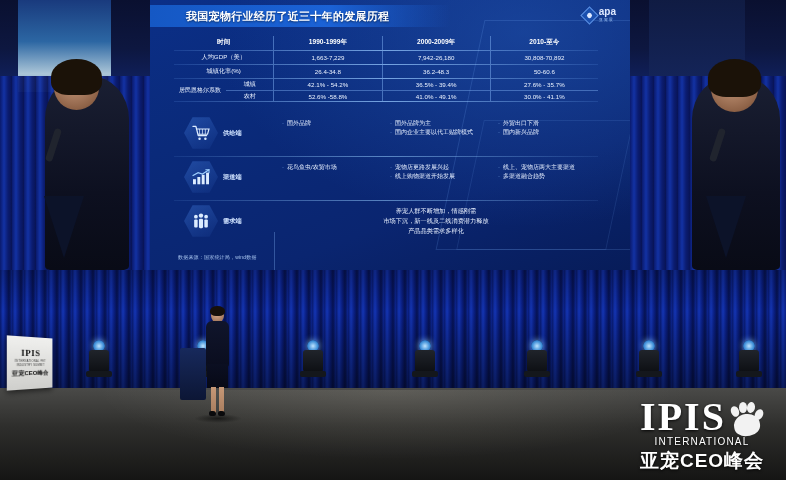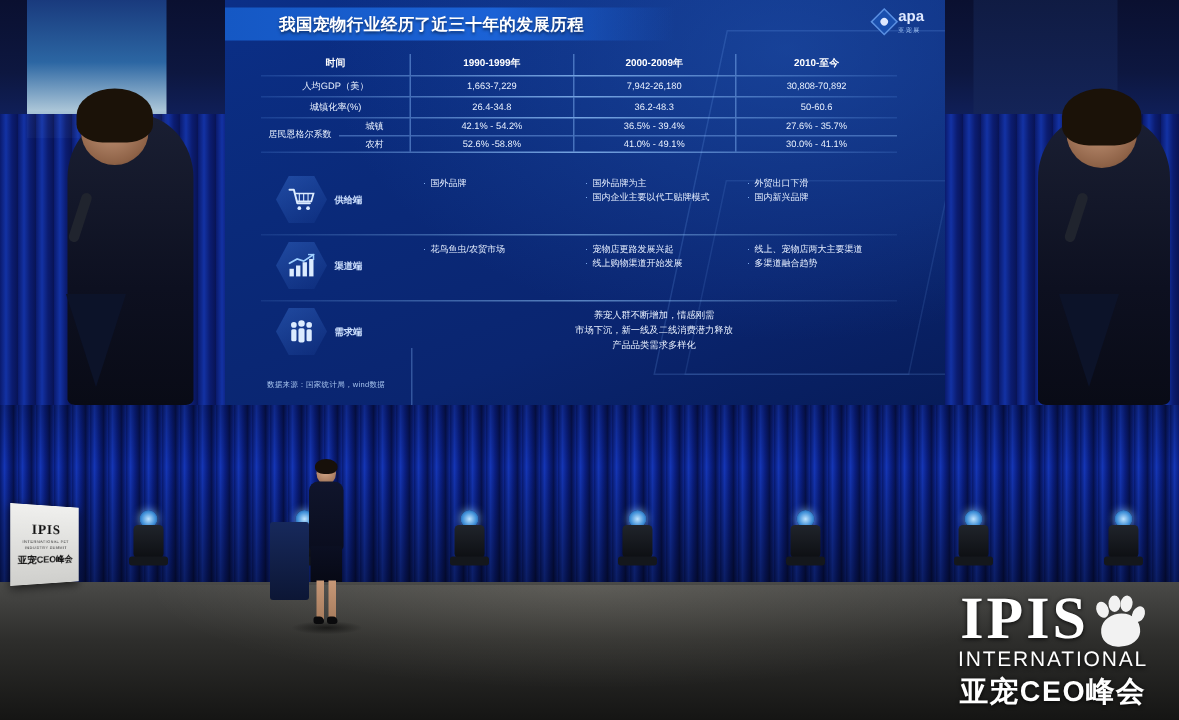--- a/index.html
+++ b/index.html
@@ -89,21 +89,21 @@
   .slide-title-bar {
     position:absolute; left:0; top:5px; width:300px; height:22px;
     background:linear-gradient(90deg,#1558c4 0%,#1b62d6 60%,rgba(27,98,214,0) 100%);
     display:flex; align-items:center;
   }
   .slide-title {
     color:#fff; font-size:11px; font-weight:bold; letter-spacing:.3px;
     padding-left:36px; text-shadow:0 1px 2px rgba(0,0,0,.5); white-space:nowrap;
   }
   .apa-logo {
-    position:absolute; right:14px; top:7px; display:flex; align-items:center; gap:3px;
+    position:absolute; right:14px; top:7px; display:flex; align-items:flex-end; gap:3px;
   }
   .apa-mark {
     width:13px; height:13px; background:#1a4fae; transform:rotate(45deg);
     border:1px solid #5b8fe0; display:flex; align-items:center; justify-content:center;
   }
   .apa-mark i { width:5px; height:5px; background:#dfe9ff; border-radius:50%; display:block; }
   .apa-text { color:#dfe9ff; font-size:10px; font-weight:bold; line-height:1; }
   .apa-sub  { color:#9ec0f0; font-size:4px; letter-spacing:1px; }
 
   
@@ -233,21 +233,21 @@
   .paw-main {
     position:absolute; left:4px; bottom:0; width:26px; height:22px;
     background:#f2f2f2; border-radius:50% 50% 45% 45%;
     transform:rotate(-8deg);
   }
   .paw-toe { position:absolute; width:8px; height:11px; background:#f2f2f2; border-radius:50%; }
   .paw-toe.t1 { left:1px;  bottom:19px; transform:rotate(-22deg); }
   .paw-toe.t2 { left:9px;  bottom:23px; }
   .paw-toe.t3 { left:17px; bottom:23px; transform:rotate(10deg); }
   .paw-toe.t4 { left:25px; bottom:16px; transform:rotate(26deg); }
-  .ipis-en { font-size:14px; letter-spacing:1.2px; line-height:1.15; font-family:"Liberation Sans", sans-serif; }
+  .ipis-en { font-size:10px; letter-spacing:1.2px; line-height:1.15; font-family:"Liberation Sans", sans-serif; }
   .ipis-cn { font-size:19px; font-weight:bold; letter-spacing:1px; margin-top:1px; }
 
   .podium-logo {
     position:absolute; left:8px; top:337px; width:46px; height:52px;
     background:linear-gradient(180deg,#f0f0ee,#cfcfcc);
     transform:perspective(60px) rotateY(9deg);
     display:flex; flex-direction:column; align-items:center; justify-content:center; gap:2px;
     box-shadow:0 2px 6px rgba(0,0,0,.6);
   }
   .pl-ipis { color:#111; font-size:9px; font-weight:bold; font-family:"Liberation Serif", serif; letter-spacing:.5px; }

